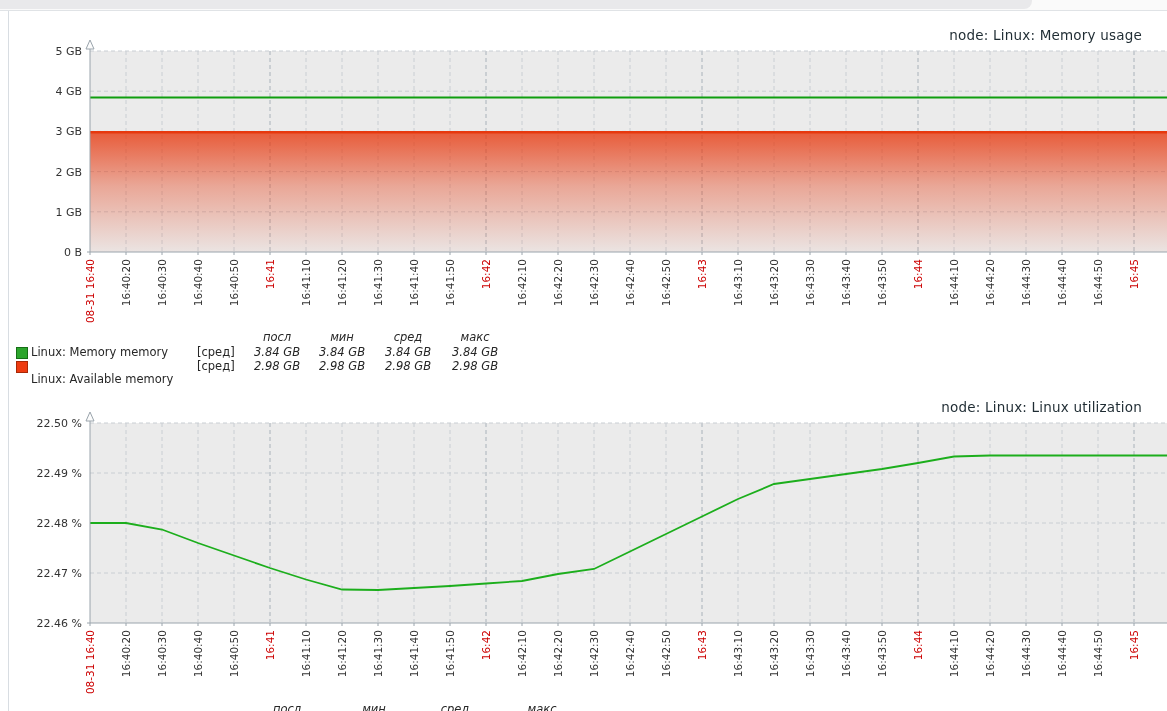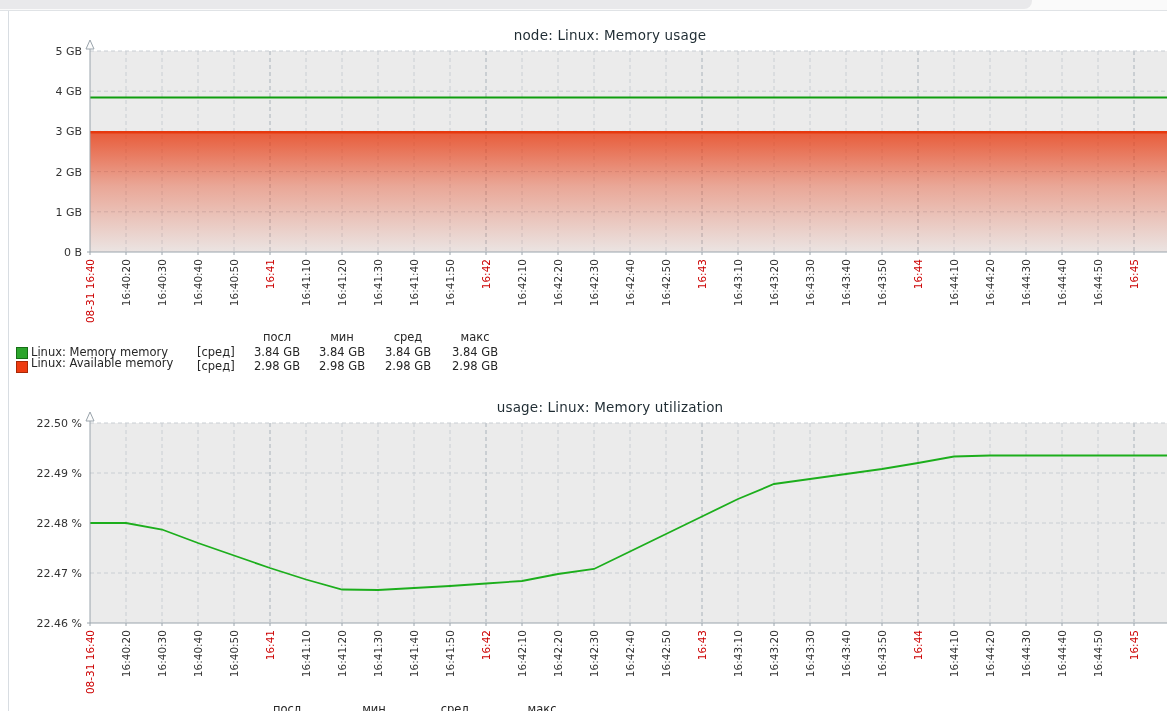--- a/index.html
+++ b/index.html
@@ -1,23 +1,23 @@
 <!DOCTYPE html>
 <html><head>
 <meta charset="utf-8">
 <style>
   html,body{margin:0;padding:0;width:1167px;height:711px;overflow:hidden;background:#ffffff;
             font-family:"DejaVu Sans","Liberation Sans",sans-serif;}
   .page{position:relative;width:1167px;height:711px;}
   svg.graph{position:absolute;left:0;top:0;}
-  .chart-title{position:absolute;left:90px;width:1040px;text-align:center;
+  .chart-title{position:absolute;left:102px;width:1040px;text-align:right;
                font-size:13.5px;color:#1f2c33;letter-spacing:.2px;}
   .leg{position:absolute;left:0;width:640px;height:48px;font-size:11.5px;color:#262626;}
   .leg span{position:absolute;white-space:nowrap;line-height:12px;}
-  .leg .ctr{transform:translateX(-50%);}
+  .leg .ctr{transform:translateX(-50%);font-style:italic;}
   .leg .sw{width:10px;height:10px;border:1px solid;}
   .topstrip{position:absolute;left:0;top:0;width:1167px;height:10px;background:#fafafa;
             border-bottom:1px solid #e0e3e6;}
   .topbar{position:absolute;left:0;top:0;width:1032px;height:9px;background:#e9e9eb;
           border-radius:0 0 8px 0;}
   .panel-border-left{position:absolute;left:8px;top:11px;height:700px;width:0;
                      border-left:1px solid #d8dde2;}
 </style>
 </head>
 <body>
@@ -266,36 +266,36 @@
       <line x1="1134" y1="623" x2="1134" y2="626" stroke="#9aa4ac" stroke-width="1"></line>
       <text x="1137.5" y="630" transform="rotate(-90 1137.5 630)" text-anchor="end" font-size="10.5px" fill="#cc0000">16:45</text>
       <text x="82" y="427" text-anchor="end" font-size="11px" fill="#333333">22.50 %</text>
       <text x="82" y="477.00000000000887" text-anchor="end" font-size="11px" fill="#333333">22.49 %</text>
       <text x="82" y="527" text-anchor="end" font-size="11px" fill="#333333">22.48 %</text>
       <text x="82" y="577.0000000000089" text-anchor="end" font-size="11px" fill="#333333">22.47 %</text>
       <text x="82" y="627" text-anchor="end" font-size="11px" fill="#333333">22.46 %</text>
     </svg>
 
   <div class="chart-title" style="top:27px">node: Linux: Memory usage</div>
-  <div class="chart-title" style="top:399px">usage: Linux: Memory utilization</div>
+  <div class="chart-title" style="top:399px">node: Linux: Linux utilization</div>
 
   <div class="leg" id="leg0" style="top:331px">
       <span class="ctr" style="left: 277px; top: 0px;">посл</span>
       <span class="ctr" style="left: 342px; top: 0px;">мин</span>
       <span class="ctr" style="left: 408px; top: 0px;">сред</span>
       <span class="ctr" style="left: 475px; top: 0px;">макс</span>
       <span class="sw" style="left: 16px; top: 16px; background: rgb(44, 165, 44); border-color: rgb(21, 111, 21);"></span>
       <span class="" style="left: 31px; top: 15px;">Linux: Memory memory</span>
       <span class="" style="left: 197px; top: 15px;">[сред]</span>
       <span class="ctr" style="left: 277px; top: 15px;">3.84 GB</span>
       <span class="ctr" style="left: 342px; top: 15px;">3.84 GB</span>
       <span class="ctr" style="left: 408px; top: 15px;">3.84 GB</span>
       <span class="ctr" style="left: 475px; top: 15px;">3.84 GB</span>
       <span class="sw" style="left: 16px; top: 30px; background: rgb(238, 59, 16); border-color: rgb(168, 40, 6);"></span>
-      <span class="" style="left: 31px; top: 26px;">Linux: Available memory</span>
+      <span class="" style="left: 31px; top: 42px;">Linux: Available memory</span>
       <span class="" style="left: 197px; top: 29px;">[сред]</span>
       <span class="ctr" style="left: 277px; top: 29px;">2.98 GB</span>
       <span class="ctr" style="left: 342px; top: 29px;">2.98 GB</span>
       <span class="ctr" style="left: 408px; top: 29px;">2.98 GB</span>
       <span class="ctr" style="left: 475px; top: 29px;">2.98 GB</span>
     </div>
   <div class="leg" id="leg1" style="top:703px">
       <span class="ctr" style="left: 287px; top: 0px;">посл</span>
       <span class="ctr" style="left: 374px; top: 0px;">мин</span>
       <span class="ctr" style="left: 455px; top: 0px;">сред</span>

